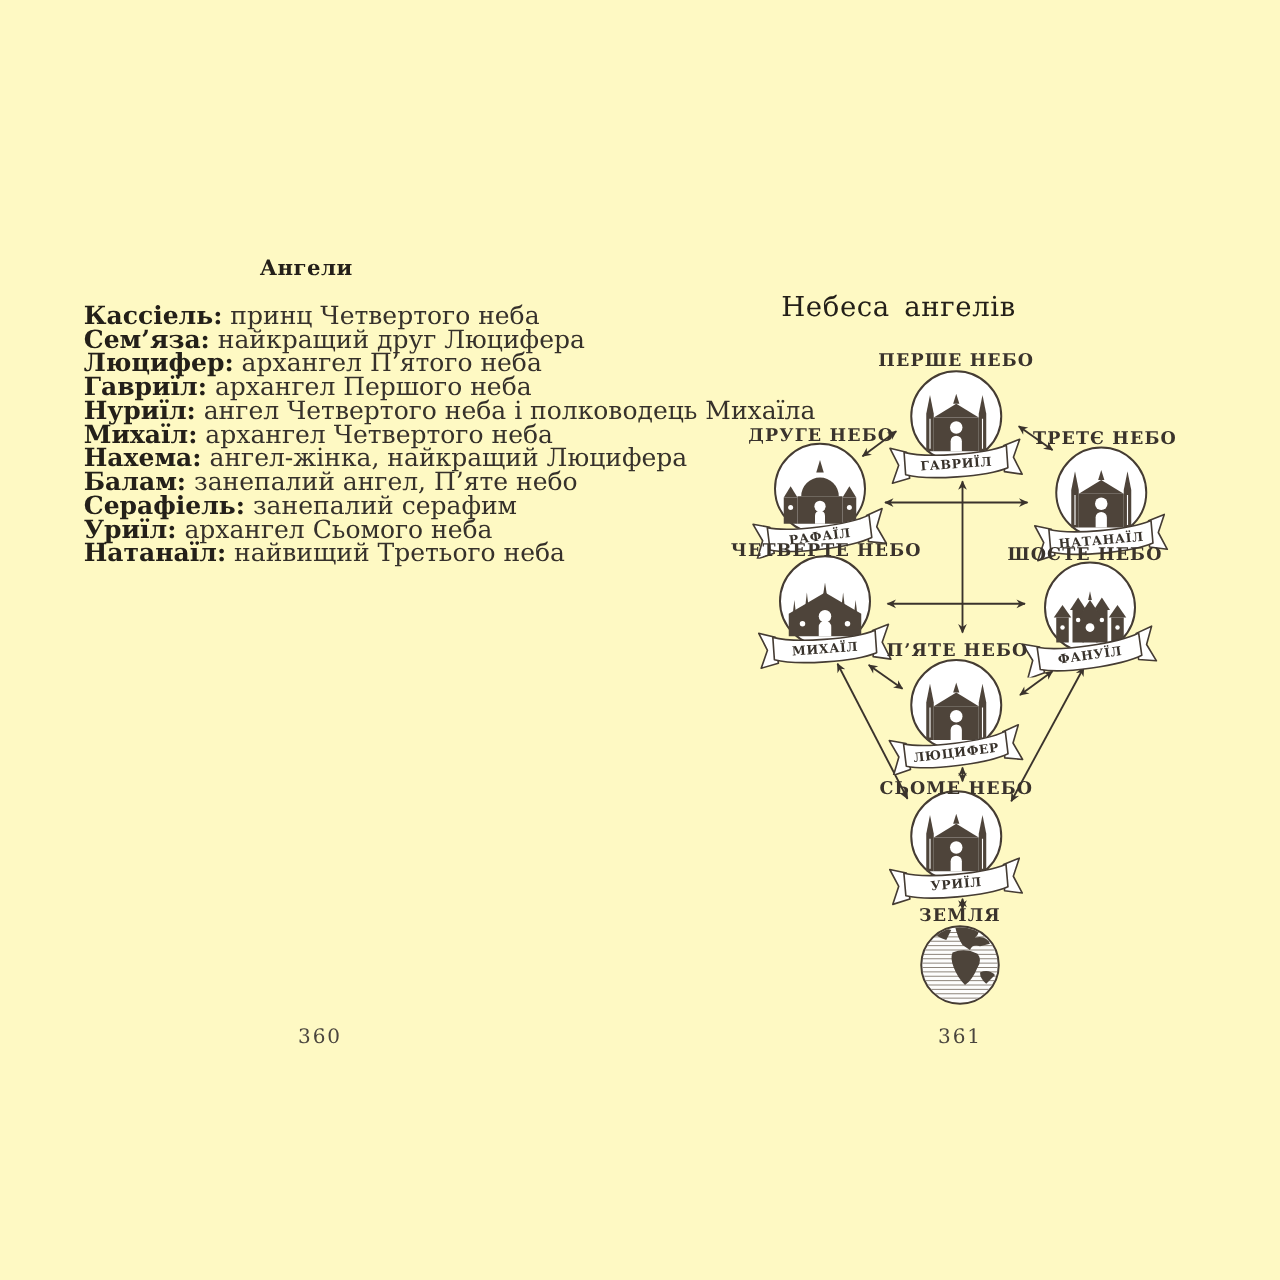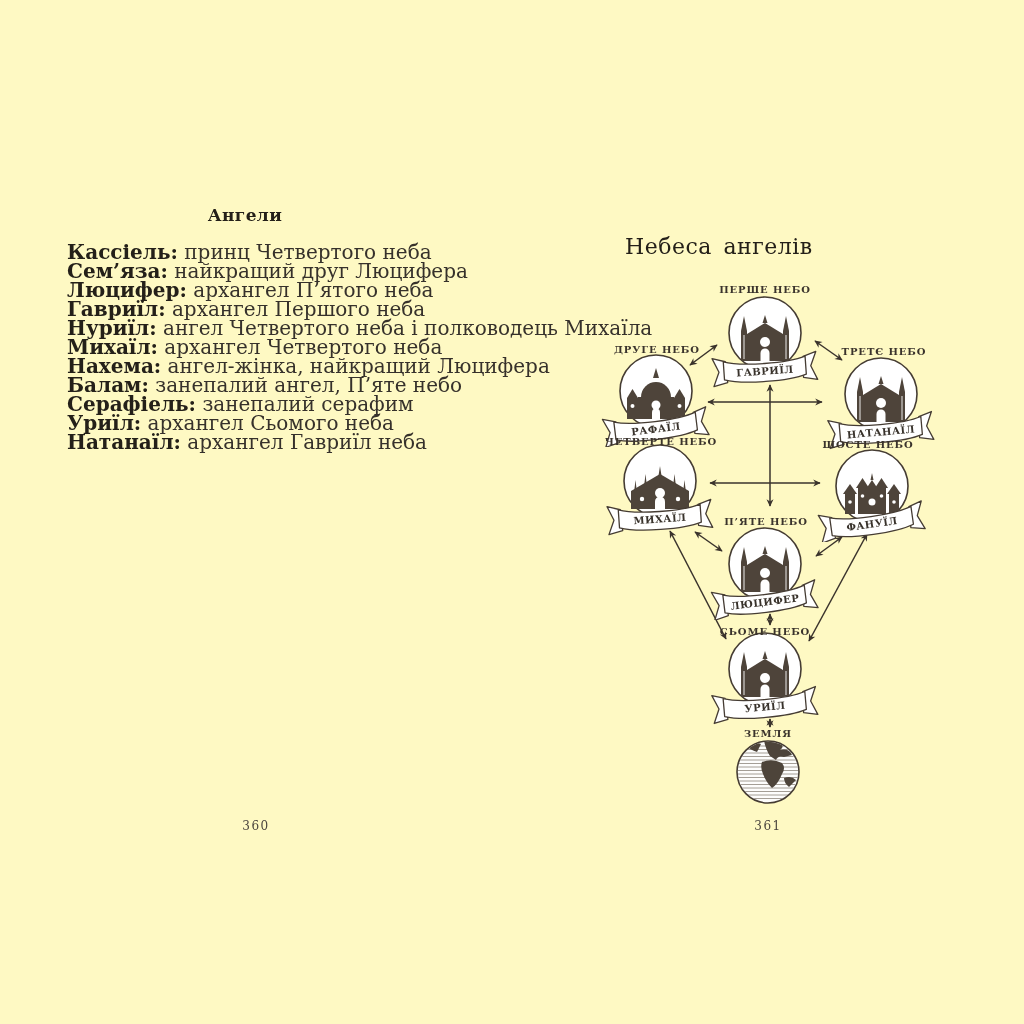--- a/index.html
+++ b/index.html
@@ -8,28 +8,28 @@
 
   
   .left-title{position:absolute;left:45px;top:205px;width:400px;text-align:center;
               font-size:17px;font-weight:bold;letter-spacing:0.4px;color:#242019;}
   .angel-list{position:absolute;left:67px;top:243px;width:420px;font-size:20px;line-height:19px;}
   .angel-row{white-space:nowrap;}
   .angel-row .nm{font-weight:bold;color:#242019;}
   .angel-row .ds{color:#36312b;}
 
   .pagenum{position:absolute;top:819px;width:200px;text-align:center;
-           font-size:12px;letter-spacing:1.5px;color:#4a453e;}
+           font-size:16px;letter-spacing:1.5px;color:#4a453e;}
   .pagenum.l{left:156px;} .pagenum.r{left:668px;}
 
   
   .right-title{position:absolute;left:625px;top:234px;width:300px;text-align:left;
                font-size:22px;font-weight:normal;letter-spacing:0.5px;color:#242019;word-spacing:4px;}
 
-  .hlabel{position:absolute;transform:translate(-50%,-50%);font-weight:bold;font-size:10px;
+  .hlabel{position:absolute;transform:translate(-50%,-50%);font-weight:bold;font-size:14px;
           letter-spacing:0.9px;color:#3a332c;white-space:nowrap;z-index:3;}
 
   .med{position:absolute;width:110px;height:94px;z-index:2;}
   .med svg{display:block;width:110px;height:94px;}
   .med-circle{fill:#ffffff;stroke:#453c33;stroke-width:1.6;}
   .cath{fill:#4e443a;}
   .cath .win{fill:#ffffff;}
   .cath .trace{stroke:#ffffff;stroke-width:0.9;}
   .rib .band,.rib .tail{fill:#ffffff;stroke:#453c33;stroke-width:1.3;stroke-linejoin:round;}
   .rib-text{font-family:"DejaVu Serif","Liberation Serif",serif;font-size:10px;font-weight:bold;
@@ -54,21 +54,21 @@
     <div class="angel-row"><span class="nm">Кассіель:</span> <span class="ds">принц Четвертого неба</span></div>
     <div class="angel-row"><span class="nm">Сем’яза:</span> <span class="ds">найкращий друг Люцифера</span></div>
     <div class="angel-row"><span class="nm">Люцифер:</span> <span class="ds">архангел П’ятого неба</span></div>
     <div class="angel-row"><span class="nm">Гавриїл:</span> <span class="ds">архангел Першого неба</span></div>
     <div class="angel-row"><span class="nm">Нуриїл:</span> <span class="ds">ангел Четвертого неба і полководець Михаїла</span></div>
     <div class="angel-row"><span class="nm">Михаїл:</span> <span class="ds">архангел Четвертого неба</span></div>
     <div class="angel-row"><span class="nm">Нахема:</span> <span class="ds">ангел-жінка, найкращий Люцифера</span></div>
     <div class="angel-row"><span class="nm">Балам:</span> <span class="ds">занепалий ангел, П’яте небо</span></div>
     <div class="angel-row"><span class="nm">Серафіель:</span> <span class="ds">занепалий серафим</span></div>
     <div class="angel-row"><span class="nm">Уриїл:</span> <span class="ds">архангел Сьомого неба</span></div>
-    <div class="angel-row"><span class="nm">Натанаїл:</span> <span class="ds">архангел Гавриїл неба</span></div>
+    <div class="angel-row"><span class="nm">Натанаїл:</span> <span class="ds">найвищий Третього неба</span></div>
   </div>
 
   <div class="pagenum l">360</div>
   <div class="pagenum r">361</div>
 
   <div class="right-title">Небеса ангелів</div>
 
   <svg id="arrows" viewBox="0 0 1024 1024">
     <defs>
       <marker id="ah" markerWidth="9" markerHeight="8" refX="7.3" refY="4" orient="auto-start-reverse" markerUnits="userSpaceOnUse">

